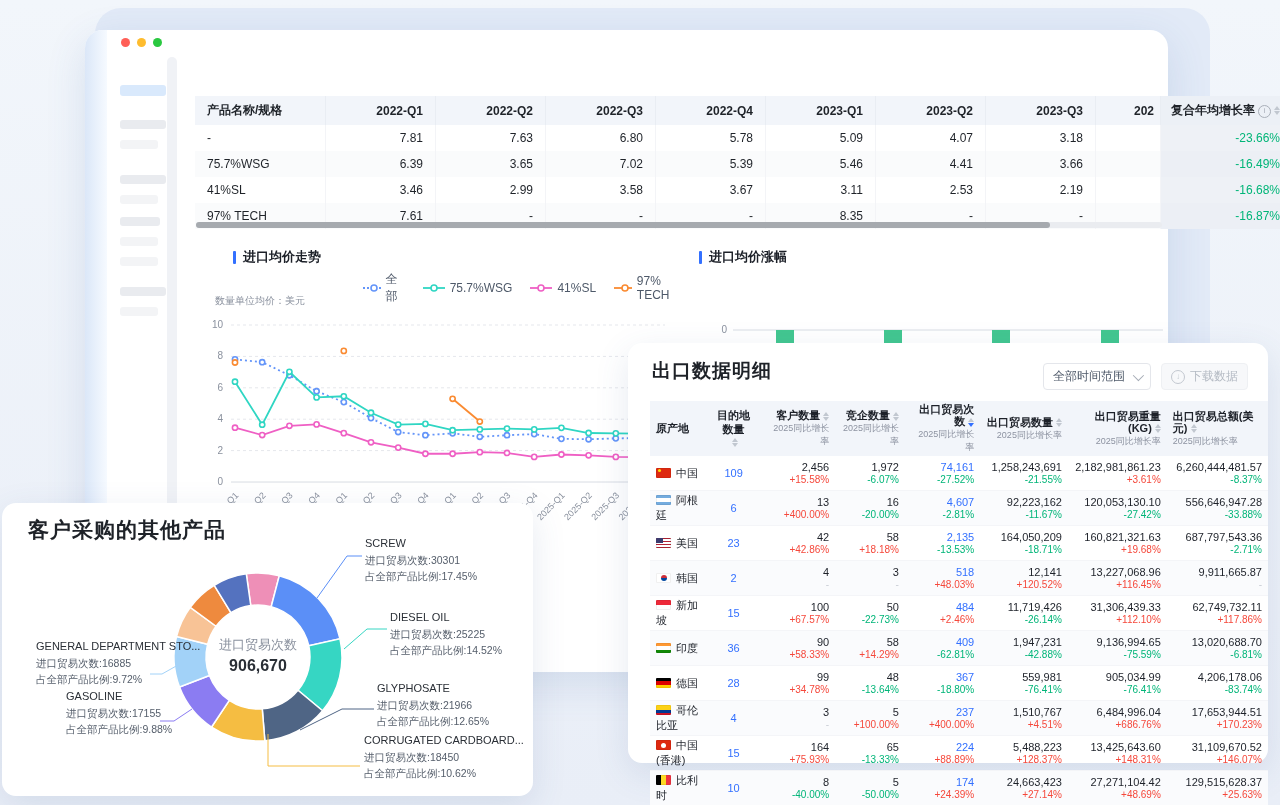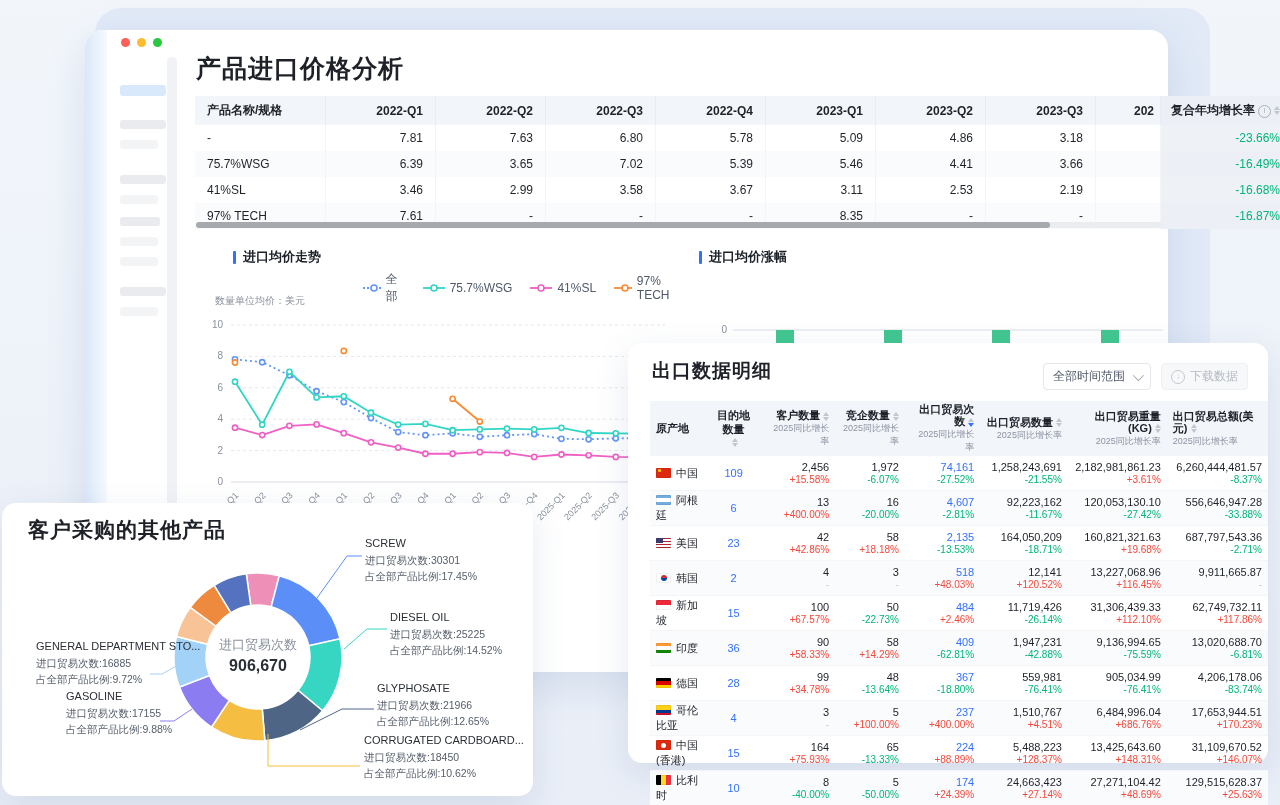--- a/index.html
+++ b/index.html
@@ -98,21 +98,20 @@
         <div class="skel" style="left: 35px; top: 145px; width: 46px; height: 9px; background: rgb(233, 235, 239);"></div>
         <div class="skel" style="left: 35px; top: 165px; width: 38px; height: 9px; background: rgb(243, 244, 246);"></div>
         <div class="skel" style="left: 35px; top: 187px; width: 40px; height: 9px; background: rgb(233, 235, 239);"></div>
         <div class="skel" style="left: 35px; top: 207px; width: 38px; height: 9px; background: rgb(243, 244, 246);"></div>
         <div class="skel" style="left: 35px; top: 227px; width: 38px; height: 9px; background: rgb(243, 244, 246);"></div>
         <div class="skel" style="left: 35px; top: 257px; width: 46px; height: 9px; background: rgb(233, 235, 239);"></div>
         <div class="skel" style="left: 35px; top: 277px; width: 38px; height: 9px; background: rgb(243, 244, 246);"></div>
       </div>
     <div class="divider"></div>
 
-    <div class="win-title">产品进口价格分析</div>
 
     <div class="ptable-wrap">
       <table class="ptable">
           <thead id="ptable-head">
             <tr>
               <th class="c-name">产品名称/规格</th>
               <th class="c-q">2022-Q1</th>
               <th class="c-q">2022-Q2</th>
               <th class="c-q">2022-Q3</th>
               <th class="c-q">2022-Q4</th>
@@ -127,21 +126,21 @@
             </tr>
           </thead>
           <tbody id="ptable-body">
             <tr>
               <td class="c-name">-</td>
               <td class="c-q">7.81</td>
               <td class="c-q">7.63</td>
               <td class="c-q">6.80</td>
               <td class="c-q">5.78</td>
               <td class="c-q">5.09</td>
-              <td class="c-q">4.86</td>
+              <td class="c-q">4.07</td>
               <td class="c-q">3.18</td>
               <td class="c-clip"></td>
               <td class="c-cagr">-23.66%</td>
             </tr>
             <tr class="zebra">
               <td class="c-name">75.7%WSG</td>
               <td class="c-q">6.39</td>
               <td class="c-q">3.65</td>
               <td class="c-q">7.02</td>
               <td class="c-q">5.39</td>

